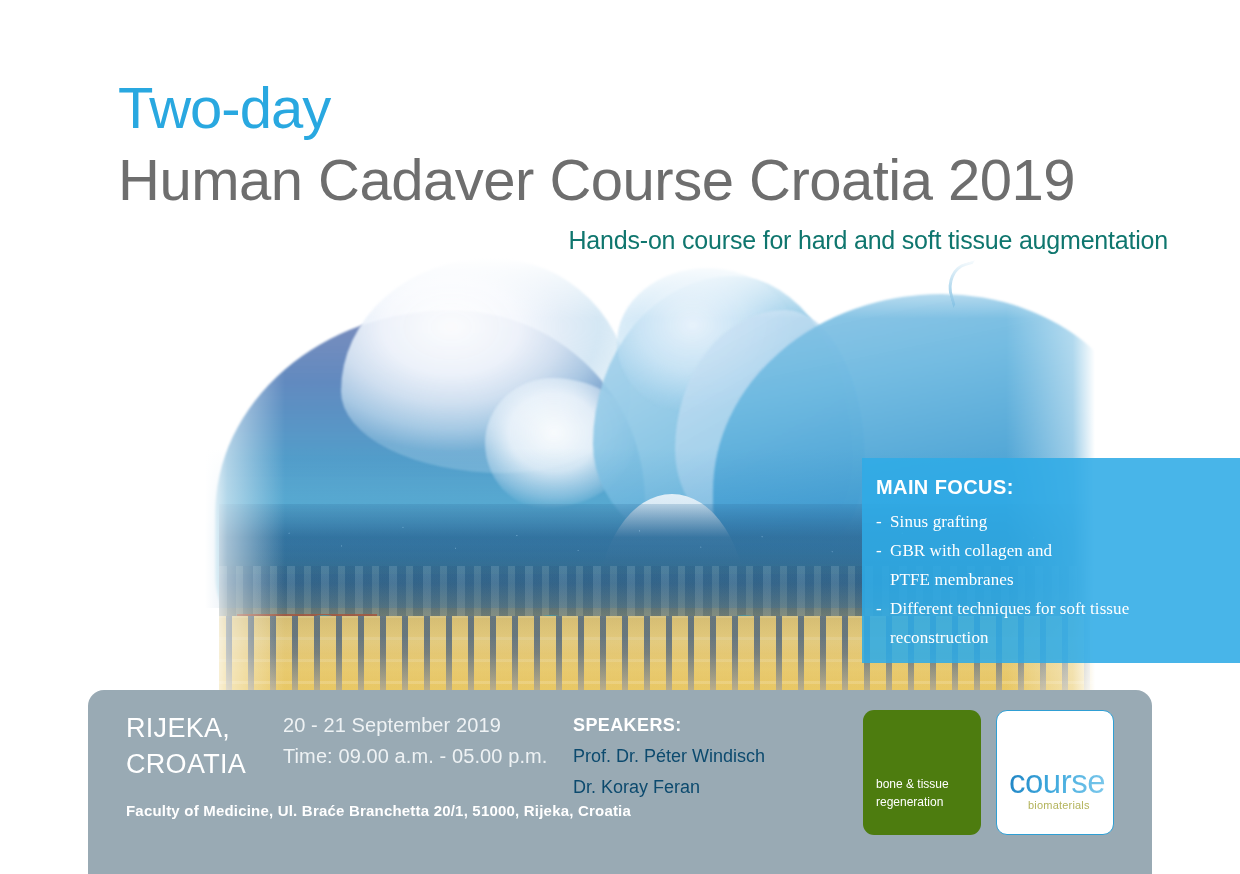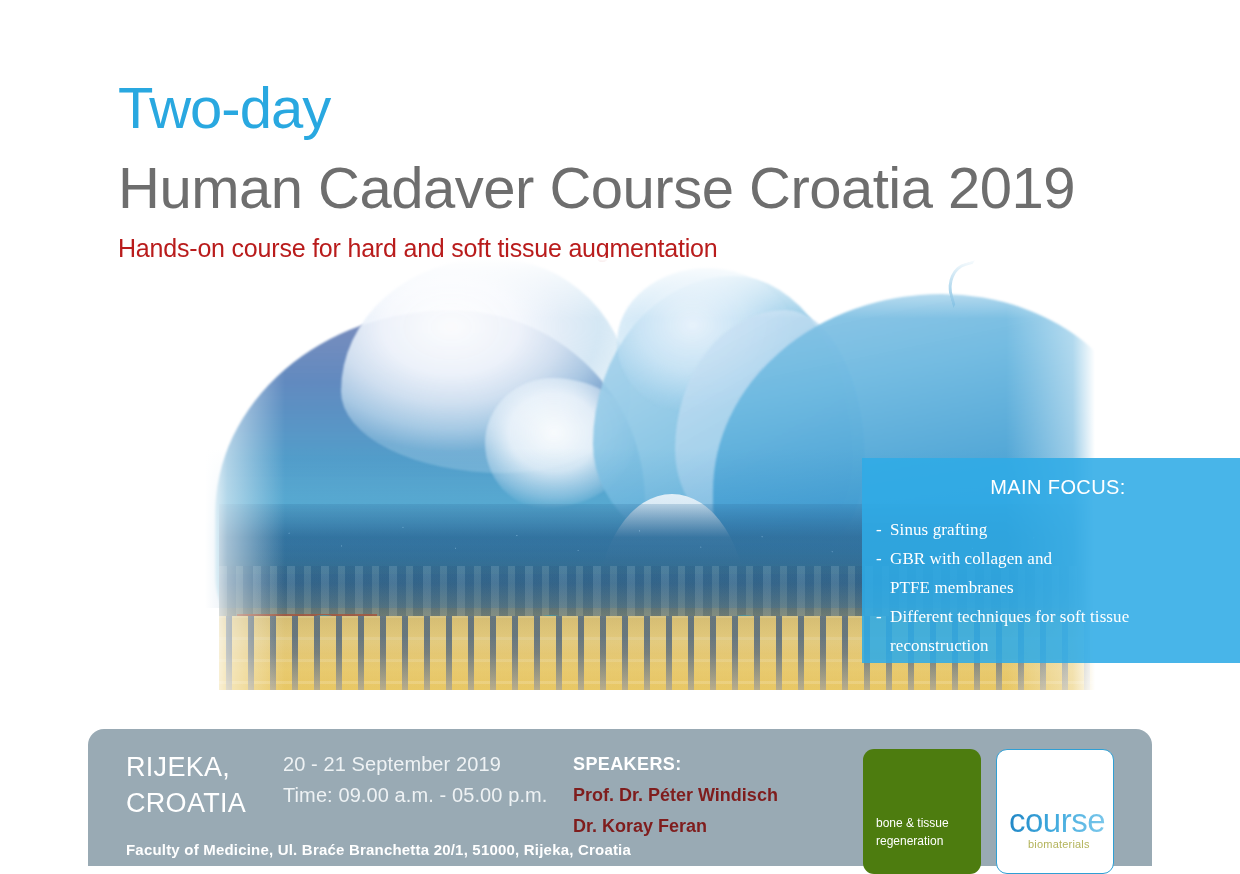--- a/index.html
+++ b/index.html
@@ -25,30 +25,31 @@
     color: #29a8e0;
     line-height: 1.02;
     white-space: nowrap;
   }
   .maintitle {
     font-size: 58px;
     font-weight: 300;
     letter-spacing: -0.5px;
     color: #6e6e6e;
     line-height: 1.08;
-    margin-top: 20px;
+    margin-top: 12px;
     white-space: nowrap;
   }
   .subtitle {
     font-size: 25px;
     font-weight: 300;
-    color: #b91c1c;
+    color: #0f766e;
     letter-spacing: -0.2px;
     margin-top: 14px;
     white-space: nowrap;
+    text-align: right;
   }
 
   
   .hero {
     position: absolute;
     left: 205px; top: 258px;
     width: 890px; height: 432px;
     overflow: hidden;
   }
   .hero-canvas { position: absolute; inset: 0; }
@@ -258,59 +259,58 @@
   
   .focus {
     position: absolute;
     left: 862px; top: 458px;
     width: 378px; height: 205px;
     background: rgba(47,171,230,0.88);
     padding: 18px 0 0 14px;
     color: #ffffff;
   }
   .focus-title {
-    font-size: 20px; font-weight: 400; letter-spacing: 0.4px;
-    margin-bottom: 16px;
-    text-align: center;
+    font-size: 20px; font-weight: 700; letter-spacing: 0.4px;
+    margin-bottom: 8px;
   }
   .focus-list { list-style: none; font-family: Liberation Serif, serif; }
   .focus-list li {
     font-size: 17px; font-weight: 400;
     line-height: 29px;
     white-space: nowrap;
     letter-spacing: 0.1px;
   }
   .focus-list li .dash { display: inline-block; width: 14px; }
   .focus-list li.cont { padding-left: 14px; }
 
   
   .footer {
     position: absolute;
-    left: 88px; top: 729px;
-    width: 1064px; height: 137px;
+    left: 88px; top: 690px;
+    width: 1064px; height: 184px;
     background: #99aab4;
     border-radius: 16px 16px 0 0;
   }
   .f-city {
     position: absolute; left: 38px; top: 20px;
     color: #ffffff; font-size: 27px; font-weight: 400;
     line-height: 36px; letter-spacing: 0.3px;
   }
   .f-datewrap { position: absolute; left: 195px; top: 20px; }
   .f-date, .f-time {
     color: #eef2f4; font-size: 20px; font-weight: 400;
     line-height: 31px; letter-spacing: 0.1px; white-space: nowrap;
   }
   .f-spkwrap { position: absolute; left: 485px; top: 20px; }
   .f-spk-head {
     color: #ffffff; font-size: 18px; font-weight: 700;
     letter-spacing: 0.4px; line-height: 31px;
   }
   .f-spk {
-    color: #7f1d1d; font-size: 18px; font-weight: 700;
+    color: #0c4a6e; font-size: 18px; font-weight: 400;
     line-height: 31px; white-space: nowrap;
   }
   .f-addr {
     position: absolute; left: 38px; top: 112px;
     color: #ffffff; font-size: 15px; font-weight: 700;
     letter-spacing: 0.2px; white-space: nowrap;
   }
 
   
   .logo-bone {

